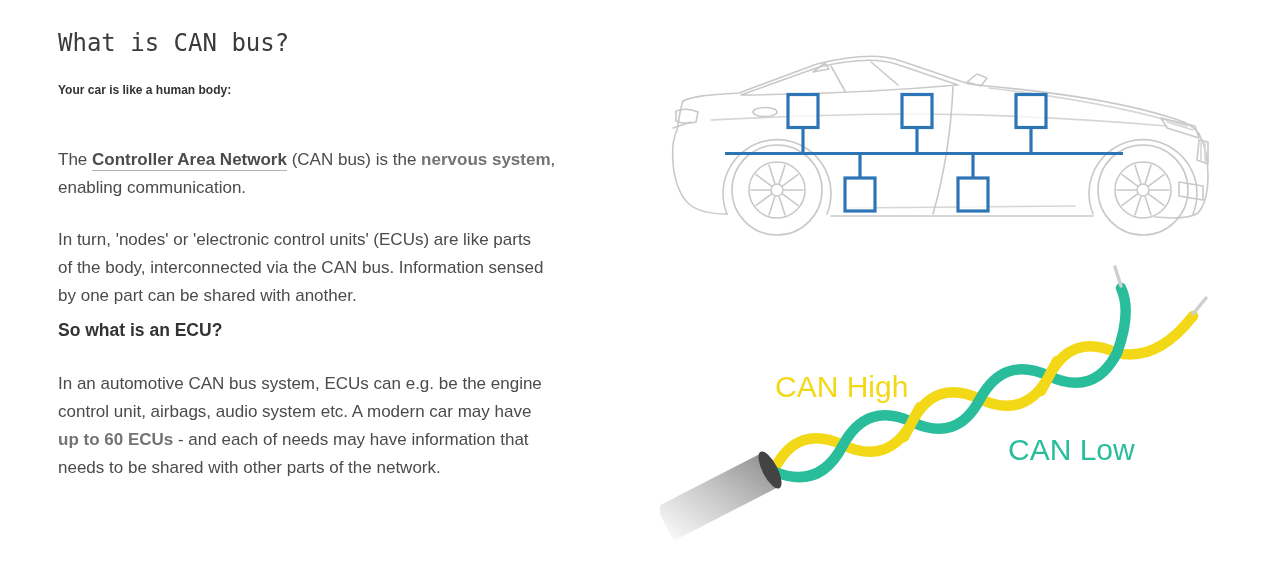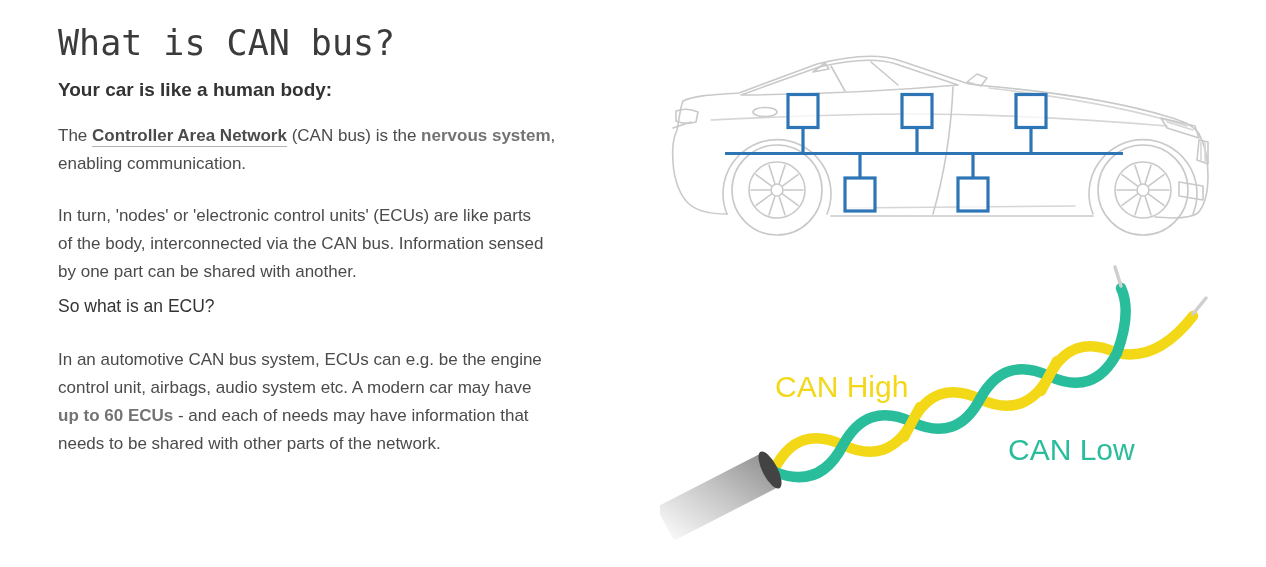--- a/index.html
+++ b/index.html
@@ -1,22 +1,22 @@
 <!DOCTYPE html>
 <html><head>
 <meta charset="utf-8">
 <style>
   html,body{margin:0;padding:0;background:#ffffff;}
   .page{position:relative;width:1266px;height:567px;background:#ffffff;overflow:hidden;
         font-family:"Liberation Sans", sans-serif;}
   .text-col{position:absolute;left:58px;top:26px;width:605px;}
-  h1.title{font-family:"DejaVu Sans Mono", monospace;font-weight:400;font-size:35px;
+  h1.title{font-family:"DejaVu Sans Mono", monospace;font-weight:400;font-size:24px;
            line-height:34px;color:#3b3b3b;margin:0 0 18px 0;}
-  .subhead{font-size:19px;font-weight:700;color:#333333;line-height:24px;margin:0 0 20px 0;}
-  .subhead2{font-size:17.5px;font-weight:400;color:#333333;line-height:24px;margin:0 0 28px 0;}
+  .subhead{font-size:12px;font-weight:700;color:#333333;line-height:24px;margin:0 0 44px 0;}
+  .subhead2{font-size:17.5px;font-weight:700;color:#333333;line-height:24px;margin:0 0 28px 0;}
   .para{font-size:17px;line-height:28px;color:#4b4b4b;white-space:pre-line;margin:0 0 24px 0;}
   .para.p2{margin:0 0 8px 0;}
   .para.p3{margin:0;}
   .para strong{font-weight:700;color:#737373;}
   .link{border-bottom:1px solid #b3b3b3;padding-bottom:1px;cursor:pointer;font-weight:bold;}
   .car-svg{position:absolute;left:655px;top:22px;}
   .wires-svg{position:absolute;left:660px;top:250px;}
   svg text{font-family:"Liberation Sans", sans-serif;}
 </style>
 </head>

